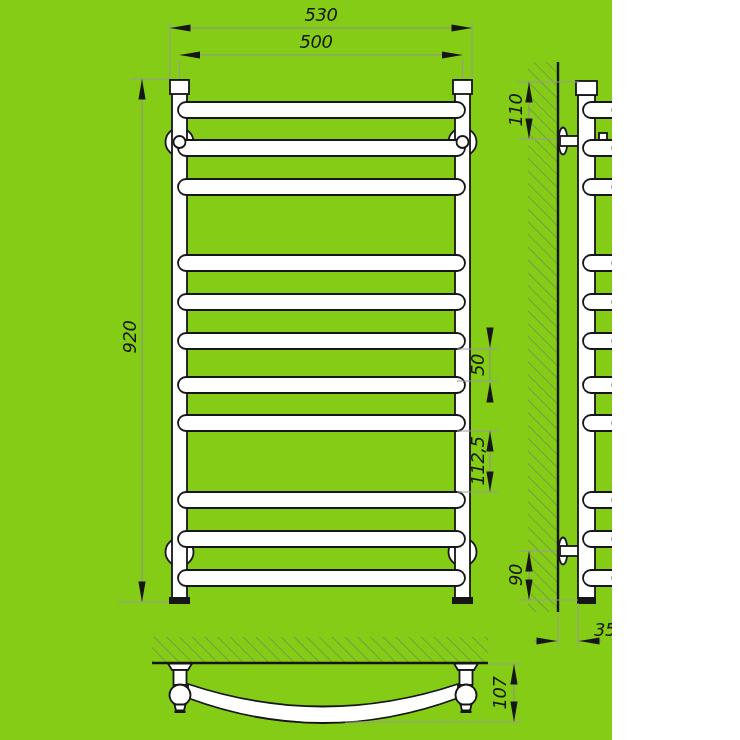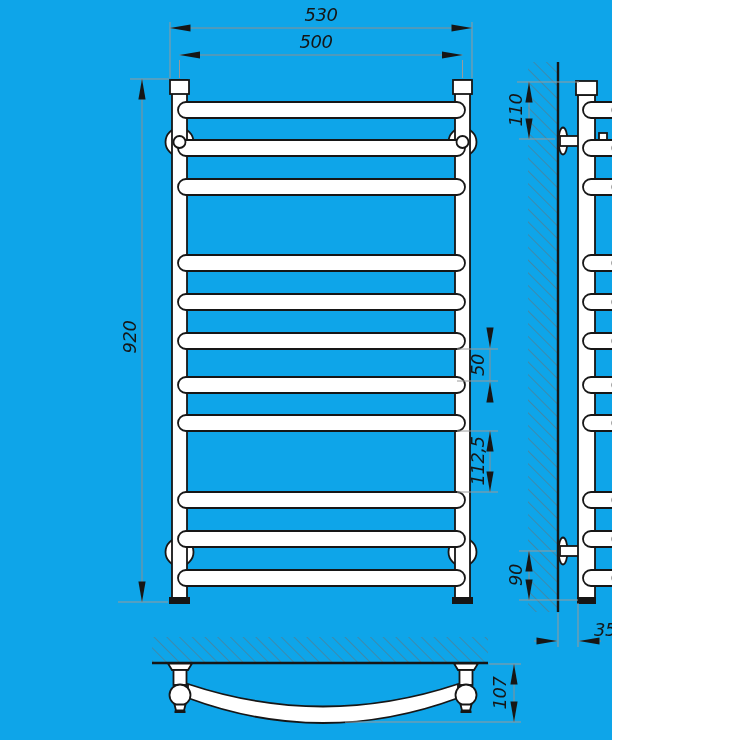--- a/index.html
+++ b/index.html
@@ -1,16 +1,16 @@
 <!DOCTYPE html>
 <html><head>
 <meta charset="utf-8">
 <style>
   html,body{margin:0;padding:0;background:#ffffff;}
-  .stage{width:612px;height:740px;position:relative;background:#0ea5e9;overflow:hidden;}
+  .stage{width:612px;height:740px;position:relative;background:#84cc16;overflow:hidden;}
   svg{display:block;}
   .outline{fill:#ffffff;stroke:#161616;stroke-width:1.8;}
   .solid{fill:#161616;stroke:none;}
   .wallline{stroke:#161616;stroke-width:2.4;fill:none;}
   .dimline{stroke:#8f8f8f;stroke-width:1;fill:none;}
   .extline{stroke:#9a9a9a;stroke-width:1;fill:none;}
   .dimtext{font-family:"DejaVu Sans","Liberation Sans",sans-serif;font-style:italic;font-size:18px;
            fill:#161616;text-anchor:middle;letter-spacing:-0.5px;}
 </style>
 </head>

